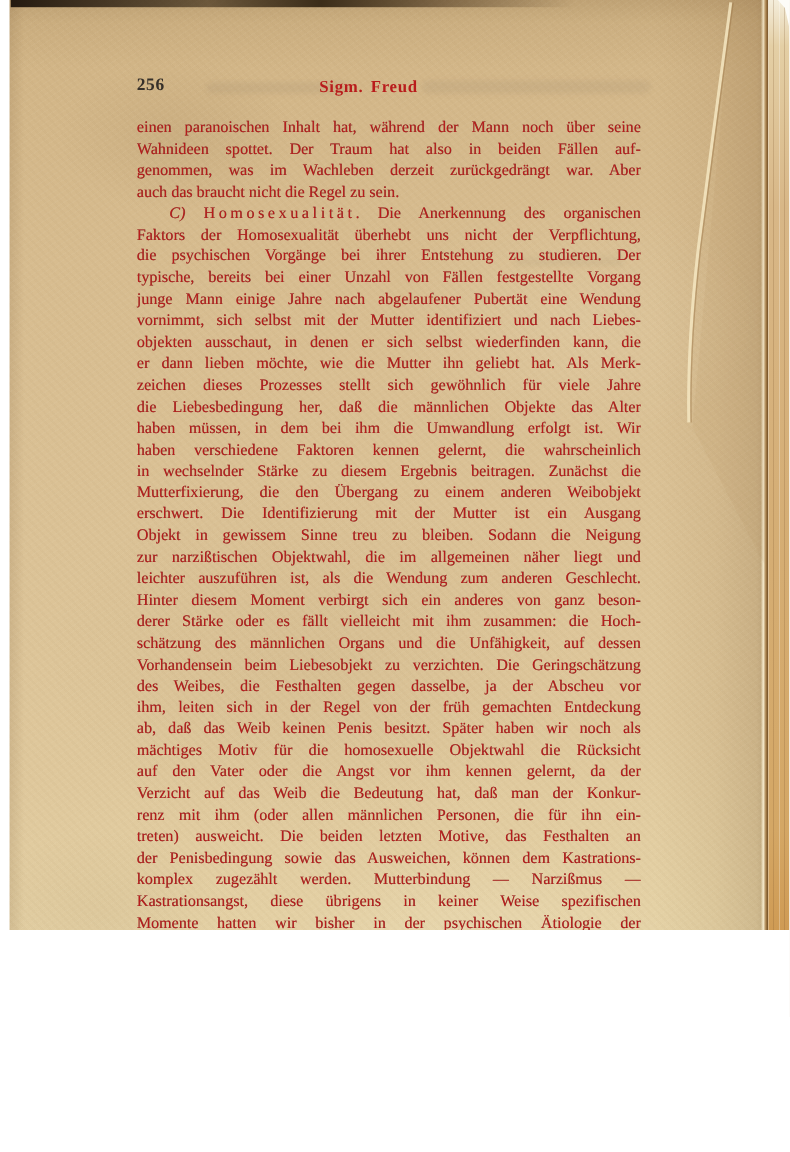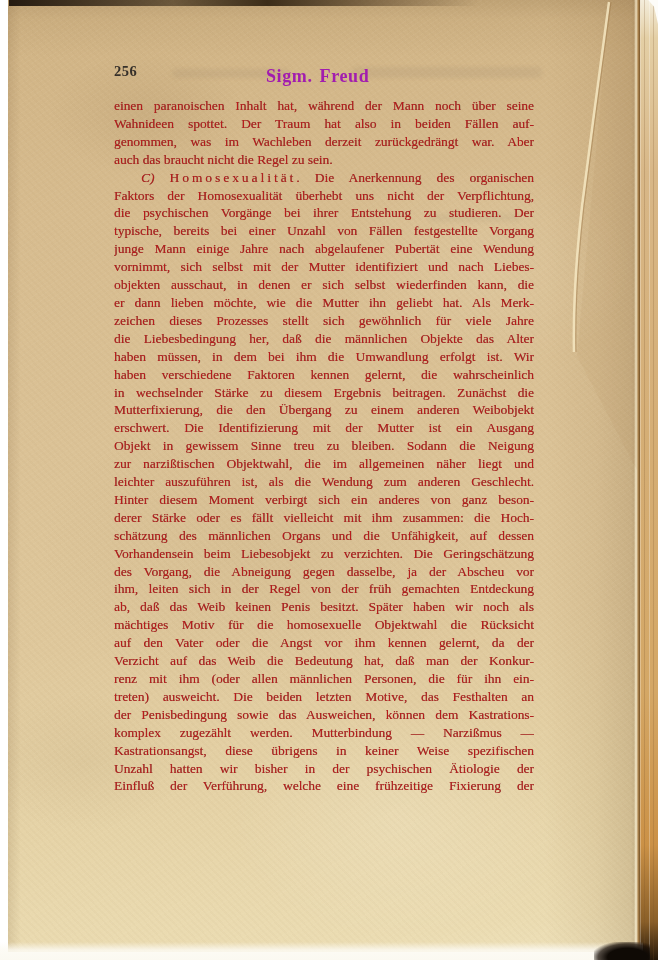--- a/index.html
+++ b/index.html
@@ -1,20 +1,20 @@
 <!DOCTYPE html>
 <html><head>
 <meta charset="utf-8">
 <style>
   html,body{margin:0;padding:0;}
   body{
     width:658px;height:960px;background:#ffffff;overflow:hidden;
     font-family:"Liberation Serif","DejaVu Serif",serif;
   }
-  .scan{position:relative;width:658px;height:960px;background:#fff;overflow:hidden;}
+  .scan{position:relative;width:658px;height:775px;background:#fff;overflow:hidden;}
 
   
   .paper{
     position:absolute;left:8px;top:0;width:632px;height:952px;
     background:
       linear-gradient(90deg, rgba(110,80,45,0.14) 0%, rgba(110,80,45,0) 2%, rgba(110,80,45,0) 85%, rgba(140,105,60,0.10) 93%, rgba(120,88,48,0.20) 98.5%, rgba(100,70,35,0.32) 100%),
       linear-gradient(180deg, rgba(120,90,50,0.20) 0%, rgba(120,90,50,0.07) 2%, rgba(120,90,50,0) 6%),
       linear-gradient(175deg, #d0b384 0%, #d7bc8f 22%, #dbc296 45%, #dfc89c 65%, #e6d4a8 84%, #ebdcb2 96%, #eee1ba 100%);
   }
   .paper::before{
@@ -79,21 +79,21 @@
   .s2{left:352px;top:67px;width:190px;height:11px;}
   .s3{left:428px;top:214px;width:92px;height:8px;background:rgba(125,113,92,0.08);}
 
   
   .pageno{
     position:absolute;left:114px;top:63px;
     font-size:14.5px;font-weight:700;color:#36302a;letter-spacing:0.5px;
   }
   .running-header{
     position:absolute;left:266px;top:66px;
-    font-size:18px;font-weight:700;color:#a21caf;letter-spacing:0.6px;word-spacing:2px;
+    font-size:14px;font-weight:700;color:#b91c1c;letter-spacing:0.6px;word-spacing:2px;
   }
   .textblock{
     position:absolute;left:114px;top:97px;width:420px;
     font-size:13.4px;line-height:17.9px;color:#b91c1c;
     text-shadow:0.2px 0 0 rgba(45,40,32,0.55);
   }
   .line{text-align:justify;text-align-last:justify;overflow:hidden;white-space:normal;}
   .line.para-end{text-align-last:left;}
   .line.indent{padding-left:27px;}
   .seg-italic{font-style:italic;}
@@ -142,30 +142,30 @@
       <div class="line">in wechselnder Stärke zu diesem Ergebnis beitragen. Zunächst die</div>
       <div class="line">Mutterfixierung, die den Übergang zu einem anderen Weibobjekt</div>
       <div class="line">erschwert. Die Identifizierung mit der Mutter ist ein Ausgang</div>
       <div class="line">Objekt in gewissem Sinne treu zu bleiben. Sodann die Neigung</div>
       <div class="line">zur narzißtischen Objektwahl, die im allgemeinen näher liegt und</div>
       <div class="line">leichter auszuführen ist, als die Wendung zum anderen Geschlecht.</div>
       <div class="line">Hinter diesem Moment verbirgt sich ein anderes von ganz beson-</div>
       <div class="line">derer Stärke oder es fällt vielleicht mit ihm zusammen: die Hoch-</div>
       <div class="line">schätzung des männlichen Organs und die Unfähigkeit, auf dessen</div>
       <div class="line">Vorhandensein beim Liebesobjekt zu verzichten. Die Geringschätzung</div>
-      <div class="line">des Vorgang, die Abneigung gegen dasselbe, ja der Abscheu vor</div>
+      <div class="line">des Weibes, die Festhalten gegen dasselbe, ja der Abscheu vor</div>
       <div class="line">ihm, leiten sich in der Regel von der früh gemachten Entdeckung</div>
       <div class="line">ab, daß das Weib keinen Penis besitzt. Später haben wir noch als</div>
       <div class="line">mächtiges Motiv für die homosexuelle Objektwahl die Rücksicht</div>
       <div class="line">auf den Vater oder die Angst vor ihm kennen gelernt, da der</div>
       <div class="line">Verzicht auf das Weib die Bedeutung hat, daß man der Konkur-</div>
       <div class="line">renz mit ihm (oder allen männlichen Personen, die für ihn ein-</div>
       <div class="line">treten) ausweicht. Die beiden letzten Motive, das Festhalten an</div>
       <div class="line">der Penisbedingung sowie das Ausweichen, können dem Kastrations-</div>
       <div class="line">komplex zugezählt werden. Mutterbindung — Narzißmus —</div>
       <div class="line">Kastrationsangst, diese übrigens in keiner Weise spezifischen</div>
-      <div class="line">Unzahl hatten wir bisher in der psychischen Ätiologie der</div>
+      <div class="line">Momente hatten wir bisher in der psychischen Ätiologie der</div>
       <div class="line">Einfluß der Verführung, welche eine frühzeitige Fixierung der</div>
     </div>
 
   <div class="bottom-strip"></div>
   <div class="corner-blob"></div>
 </div>
 
 </body></html>

